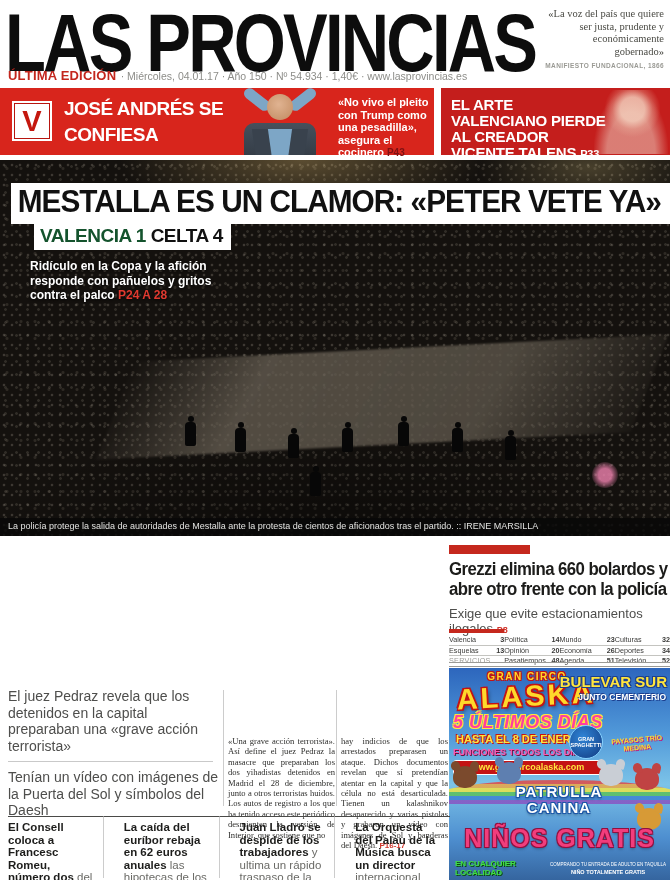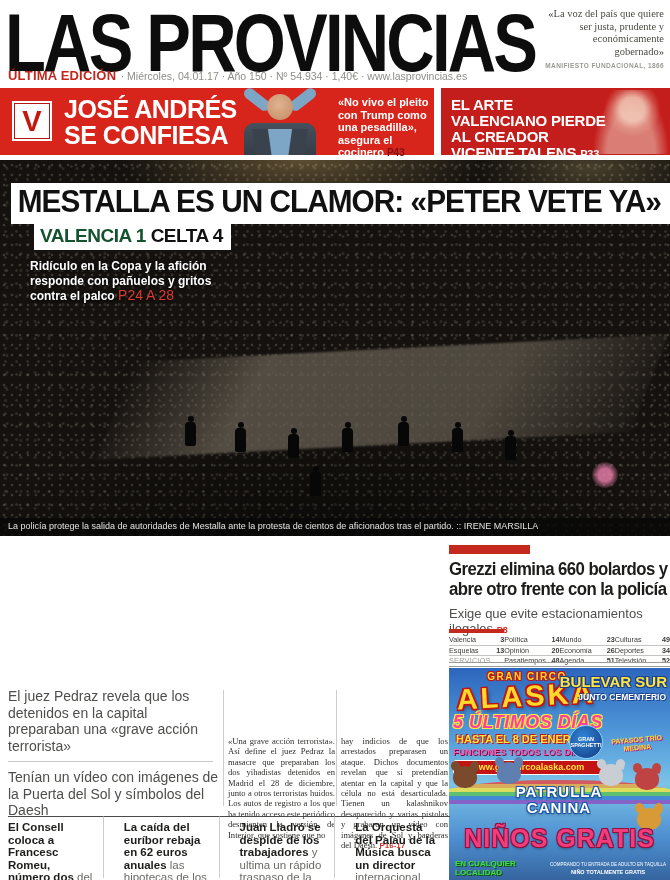--- a/index.html
+++ b/index.html
@@ -18,21 +18,21 @@
   .ed-label{color:#c3261d;font-weight:700;font-size:13px;letter-spacing:.2px;}
   .ed-info{color:#8d8d89;font-size:10.5px;}
 
   
   .banner-left{position:absolute;left:0;top:88px;width:434px;height:67px;background:#d8251c;}
   .vbox{position:absolute;left:12px;top:13px;width:40px;height:40px;background:#fff;
     box-shadow:inset 0 0 0 2px #fff,inset 0 0 0 3px #b8150f;
     display:flex;align-items:center;justify-content:center;
     color:#c4170e;font-weight:700;font-size:29px;}
   .bl-title{position:absolute;left:64px;top:8px;width:180px;font-weight:700;
-    font-size:25px;line-height:26px;letter-spacing:-.5px;color:#fff;}
+    font-size:19px;line-height:26px;letter-spacing:-.5px;color:#fff;}
   .chef{position:absolute;left:228px;top:0;width:104px;height:67px;overflow:hidden;}
   .chef-torso{position:absolute;left:16px;bottom:-4px;width:72px;height:36px;
     background:linear-gradient(180deg,#46505c,#333b45);border-radius:10px 10px 0 0;}
   .chef-shirt{position:absolute;left:30px;bottom:-2px;width:44px;height:28px;
     background:#7da6c6;border-radius:8px 8px 0 0;}
   .chef-vest{position:absolute;left:26px;bottom:-4px;width:16px;height:30px;background:#39424d;transform:skewX(8deg);}
   .chef-vest2{position:absolute;right:26px;bottom:-4px;width:16px;height:30px;background:#39424d;transform:skewX(-8deg);}
   .chef-head{position:absolute;left:39px;top:6px;width:26px;height:26px;border-radius:50%;
     background:radial-gradient(circle at 45% 40%,#e0b391,#c08a60);}
   .chef-arm-l{position:absolute;left:14px;top:6px;width:30px;height:11px;background:#7da6c6;
@@ -72,21 +72,21 @@
     background:radial-gradient(circle,rgba(240,130,175,.8) 35%,rgba(240,130,175,.15) 70%);}
   .ph-headline{position:absolute;left:11px;top:23px;background:#fff;padding:1px 10px 4px 7px;
     font-weight:700;font-size:31px;letter-spacing:-1px;color:#111;white-space:nowrap;
     transform:scaleX(.96);transform-origin:left top;}
   .ph-score{position:absolute;left:34px;top:64px;background:#fff;padding:1px 8px 3px 6px;
     font-weight:700;font-size:19px;letter-spacing:-.5px;white-space:nowrap;}
   .score-home{color:#14532d;}
   .score-away{color:#111;}
   .ph-deck{position:absolute;left:30px;top:99px;width:195px;font-weight:700;
     font-size:12px;line-height:14.5px;color:#fff;text-shadow:0 1px 3px rgba(0,0,0,.9);}
-  .ph-page{color:#e0392f;font-size:14px;font-weight:400;}
+  .ph-page{color:#e0392f;font-size:12px;font-weight:700;}
   .ph-caption{position:absolute;left:0;right:0;bottom:0;background:rgba(8,8,8,.78);
     color:#e2e2e0;font-size:9px;padding:3px 8px 5px;}
 
   
   .lead-headline{position:absolute;left:8px;top:546px;width:448px;font-weight:700;
     font-size:40px;line-height:40px;letter-spacing:-1.8px;color:#1c1c1a;}
   .subdecks{position:absolute;left:8px;top:688px;width:214px;
     font-size:14px;line-height:16.5px;color:#4e4e4c;}
   .sd-divider{width:205px;height:1px;background:#c9c9c9;margin:7px 0;}
   .bodycol{position:absolute;top:688px;width:107px;font-family:"Liberation Serif",serif;
@@ -301,21 +301,21 @@
       </div>
       <div class="idx-row">
         <span>Agenda</span>
         <span class="pg">51</span>
       </div>
     </div>
     <div class="idx-col">
       <div class="idx-spacer"></div>
       <div class="idx-row">
         <span>Culturas</span>
-        <span class="pg">49</span>
+        <span class="pg">32</span>
       </div>
       <div class="idx-row">
         <span>Deportes</span>
         <span class="pg">34</span>
       </div>
       <div class="idx-row">
         <span>Televisión</span>
         <span class="pg">52</span>
       </div>
     </div>

